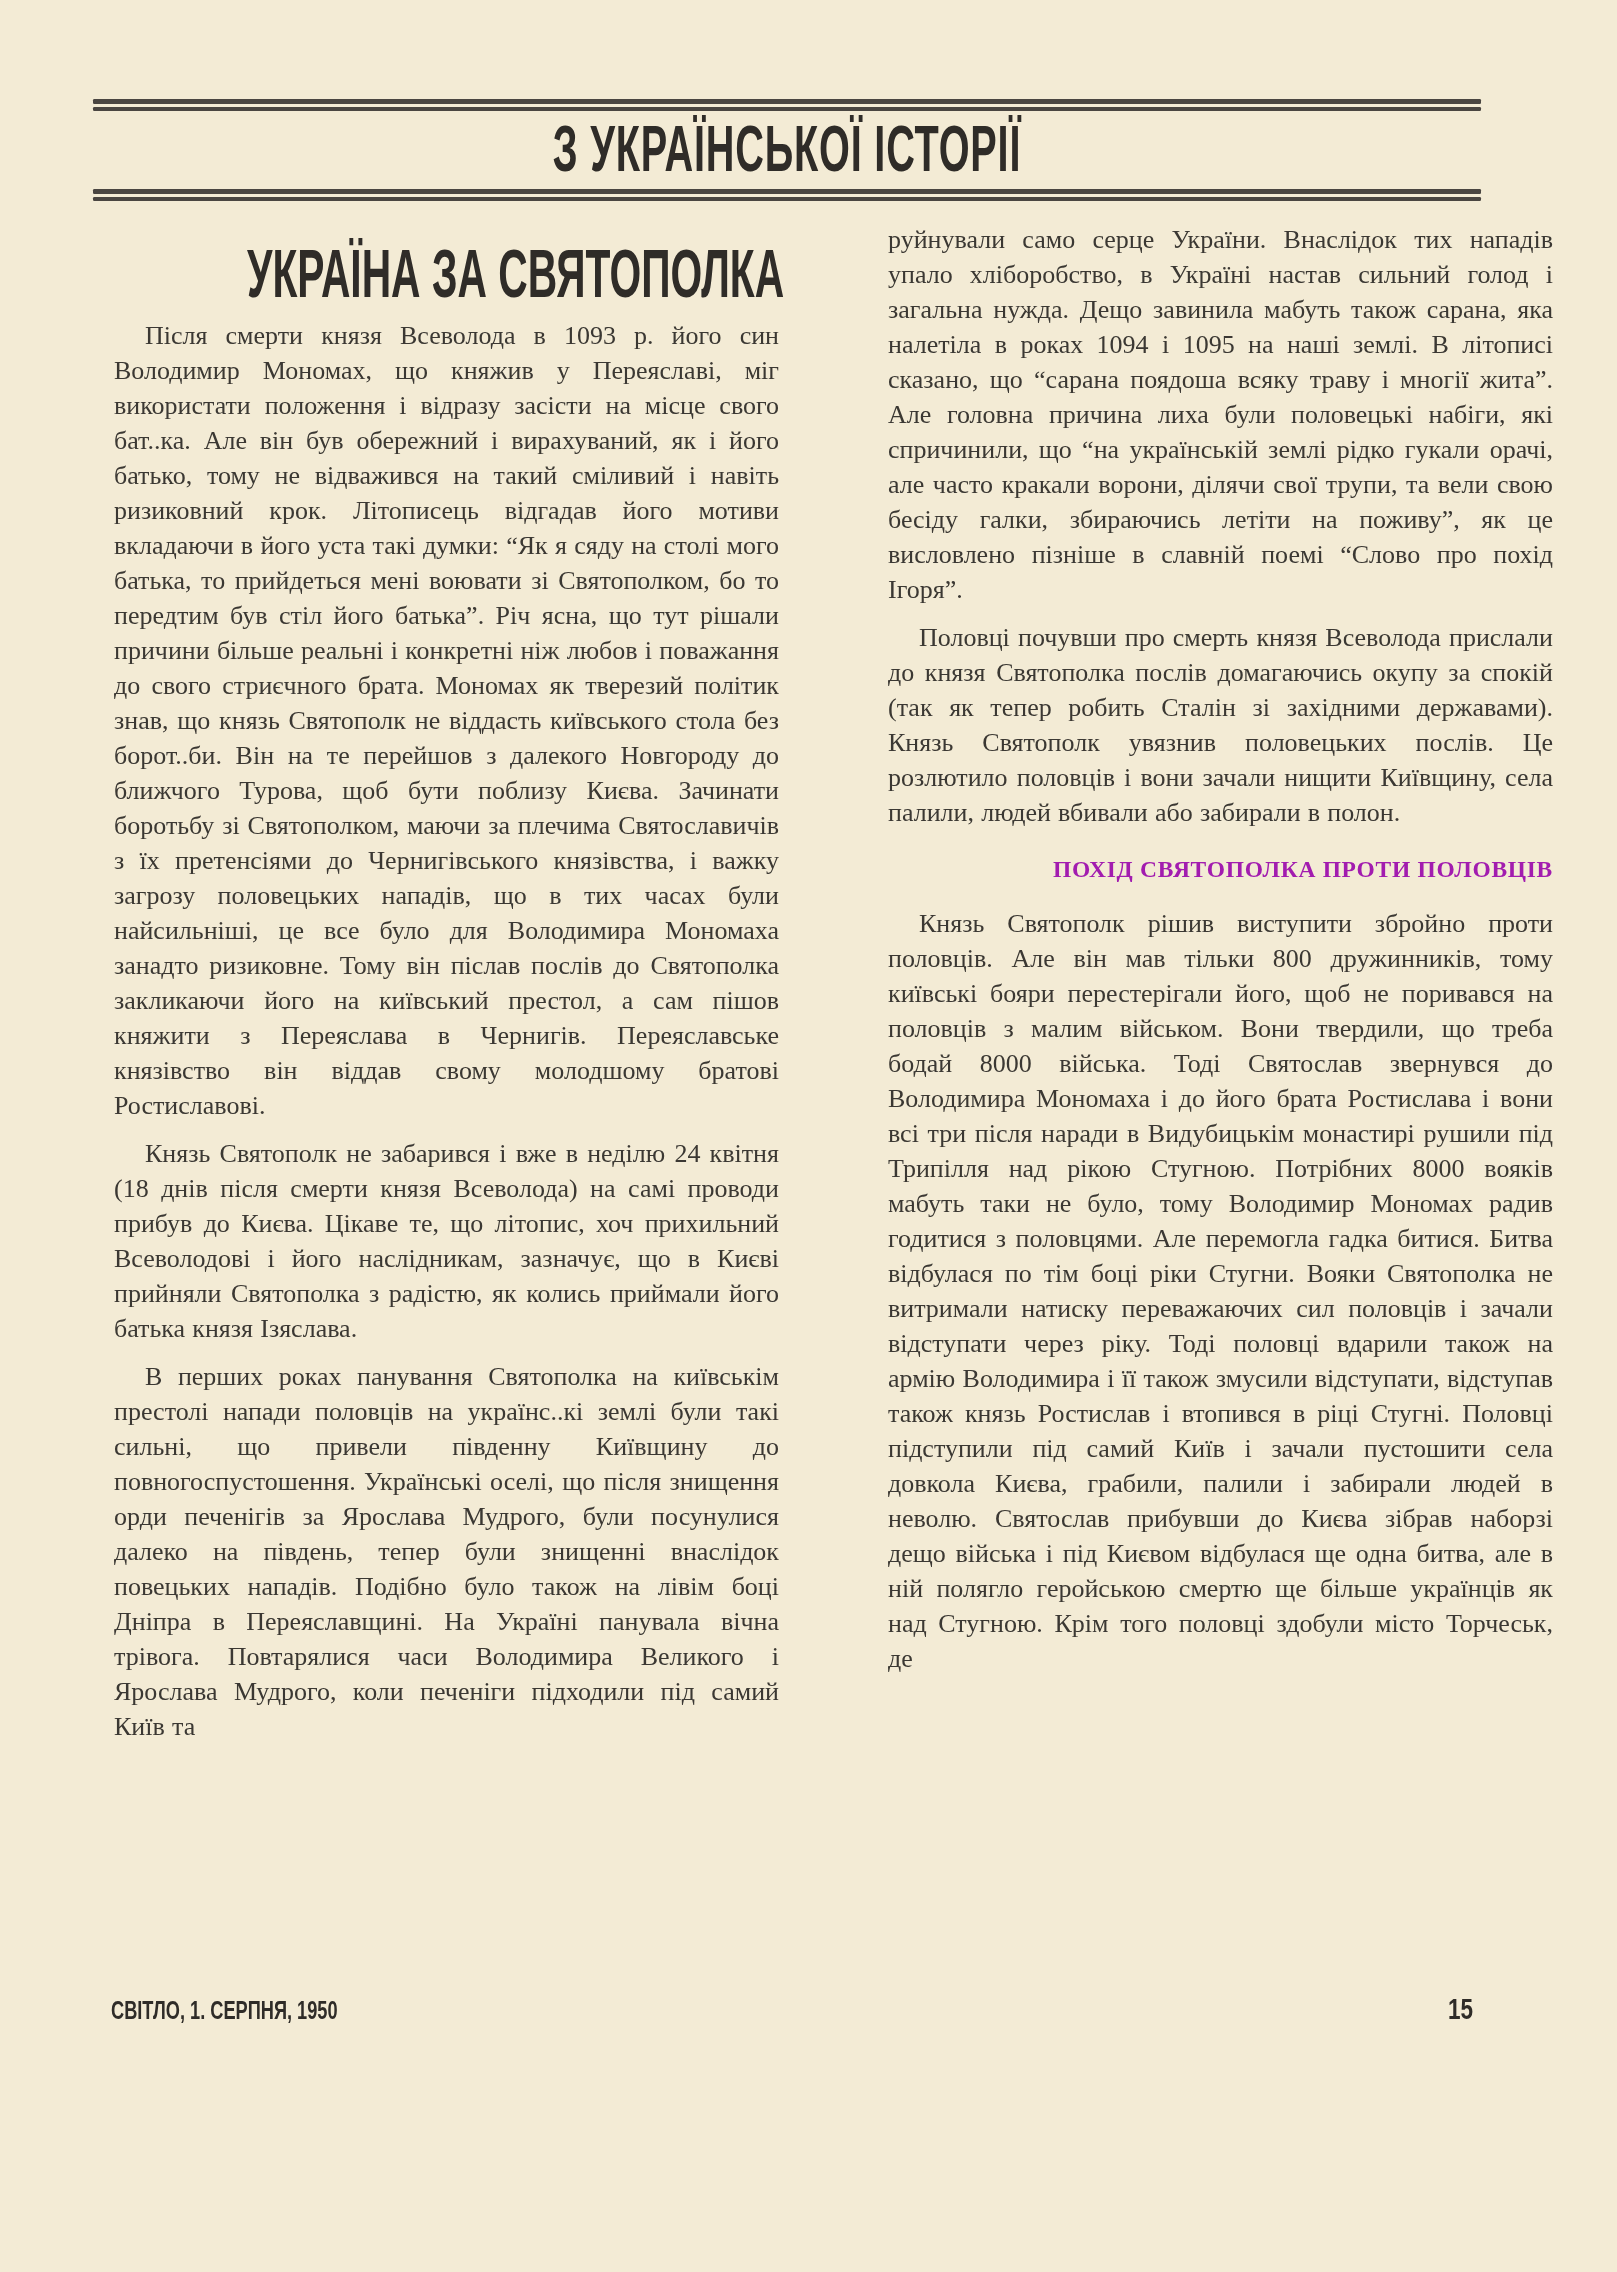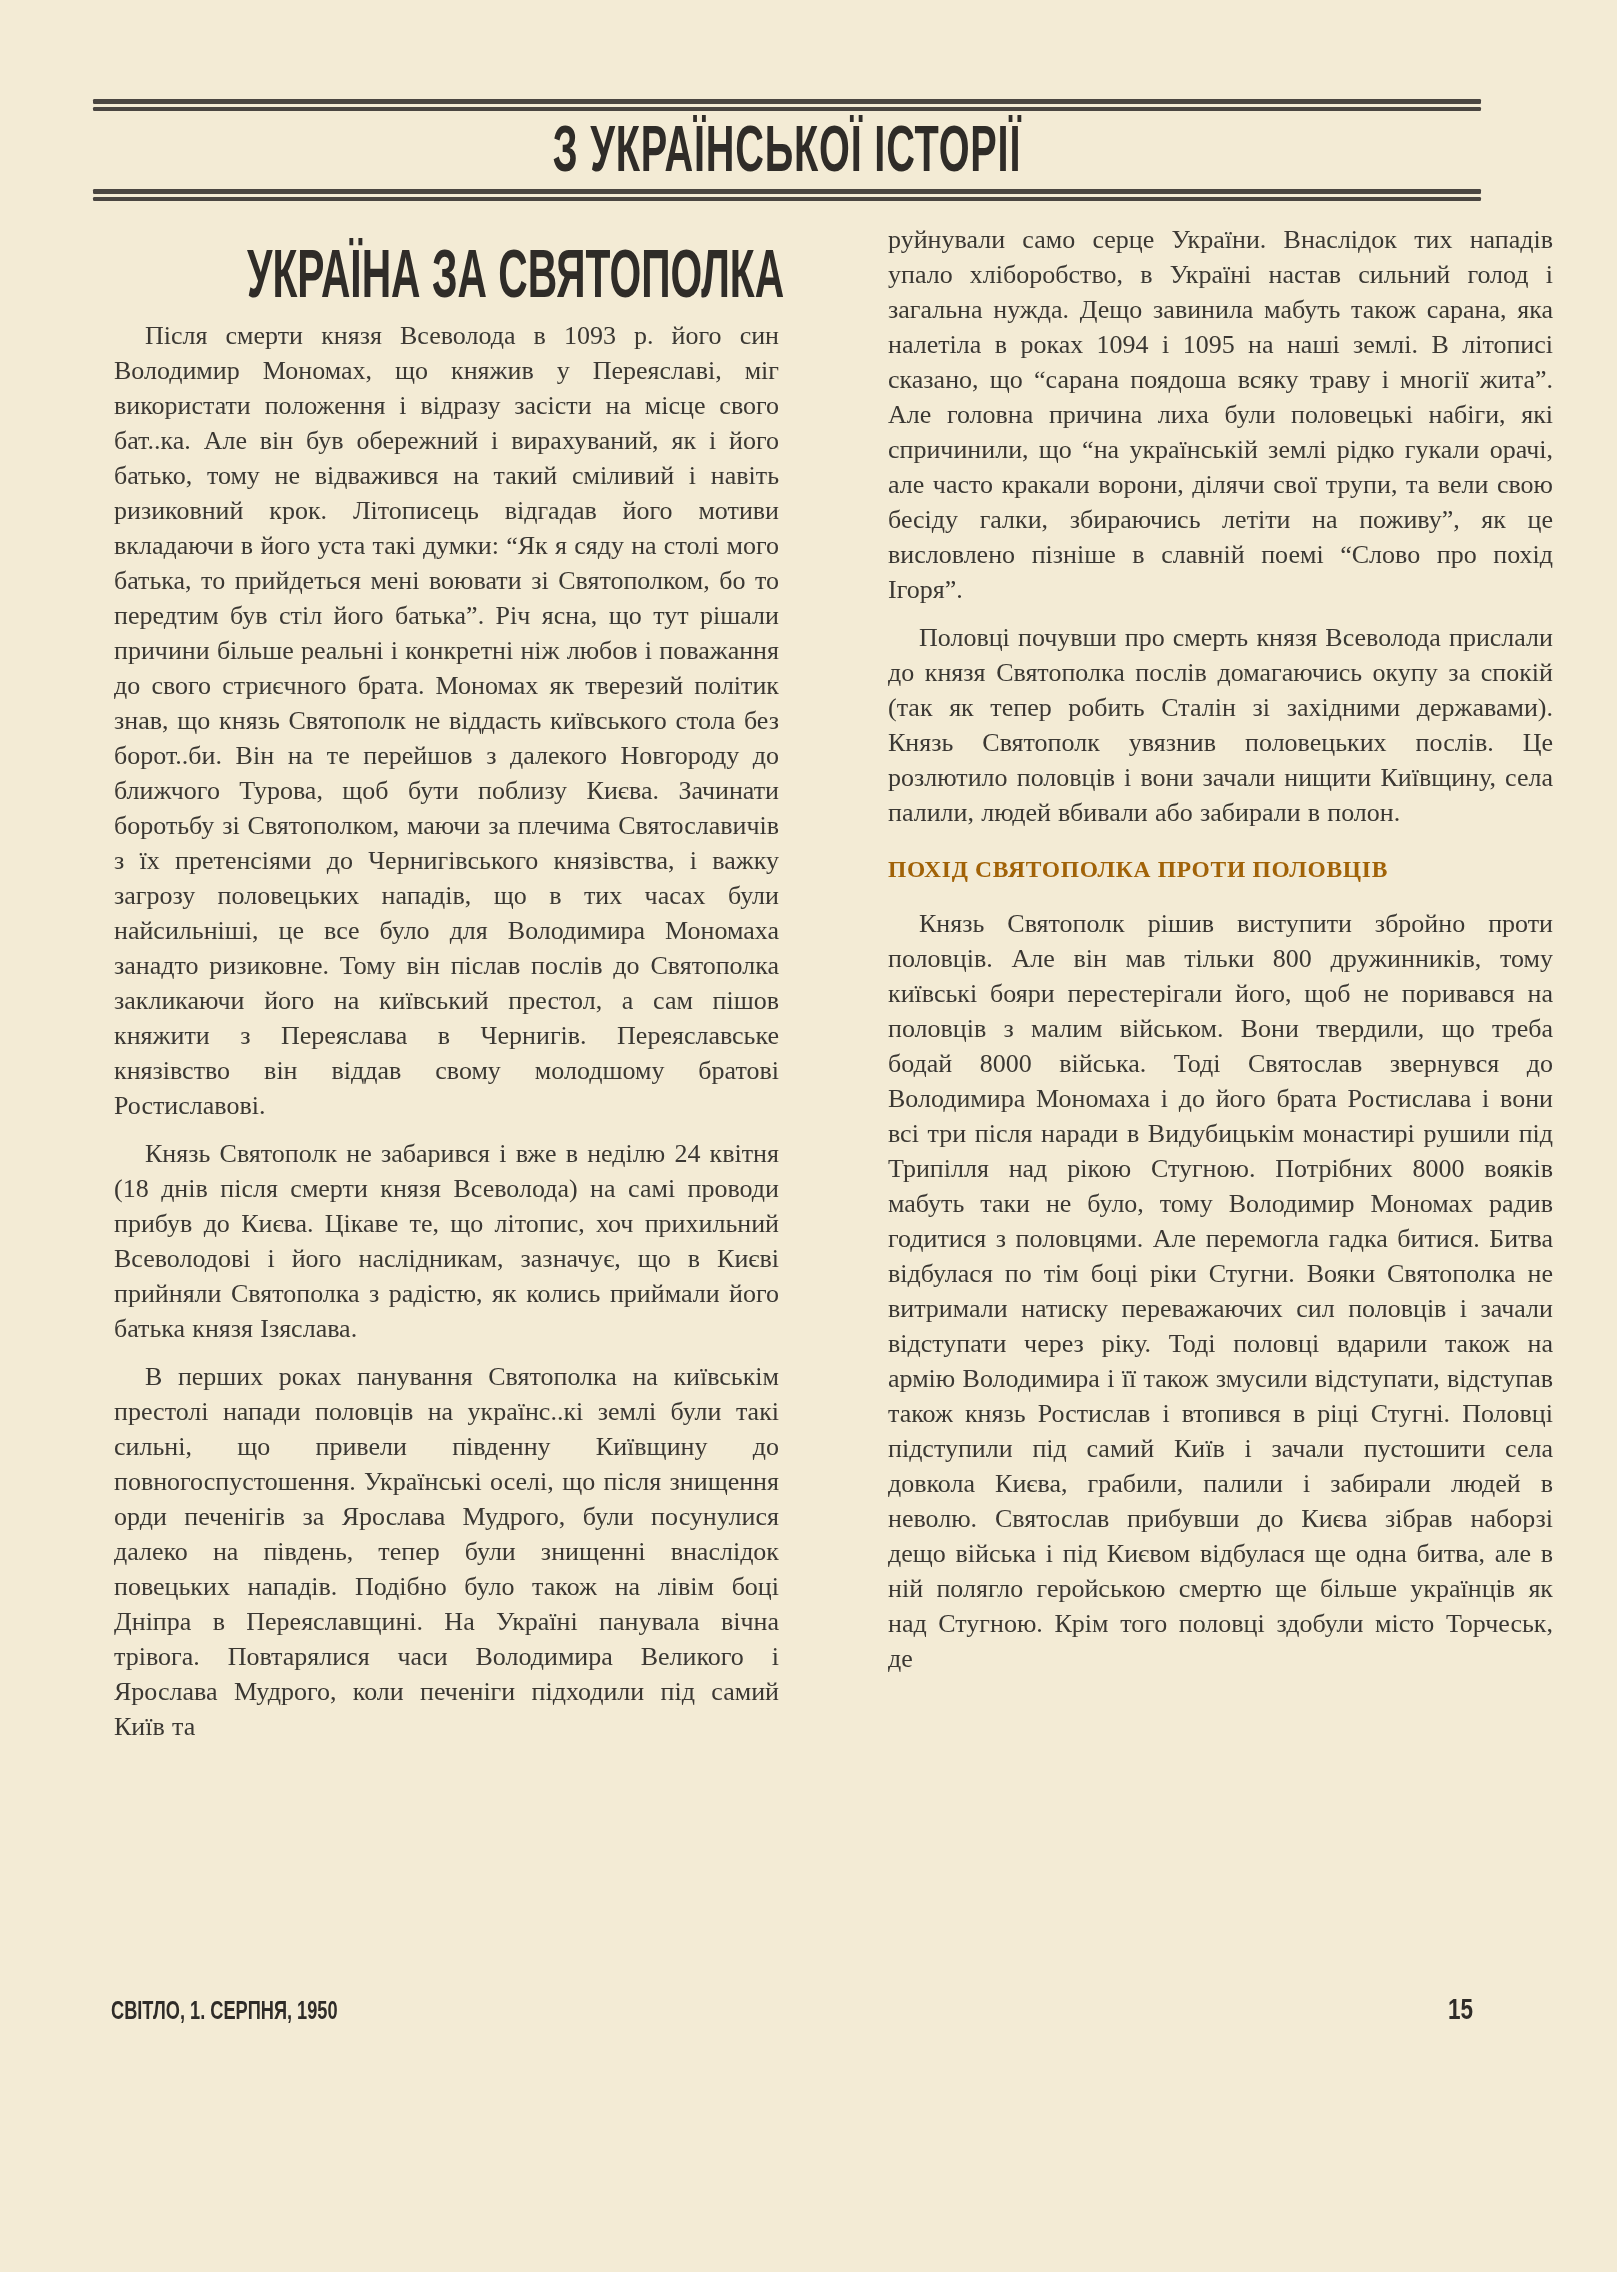--- a/index.html
+++ b/index.html
@@ -41,21 +41,21 @@
   .para {
     font-size: 26px; line-height: 35px; text-align: justify;
     text-indent: 31px; margin: 0 0 13px 0;
     hyphens: manual; word-spacing: 0.7px;
   }
   .para.cont { text-indent: 0; }
 
   .subhead {
     font-family: "Liberation Serif", "DejaVu Serif", serif;
     font-weight: bold; font-size: 23.5px; line-height: 39px; letter-spacing: 0.7px;
-    text-align: left; margin: 19.6px 0 17px 0; color: #a16207;
+    text-align: right; margin: 19.6px 0 17px 0; color: #a21caf;
   }
 
   
   .footer-left {
     position: absolute; left: 111px; top: 1995px;
     font-family: "Liberation Sans", "DejaVu Sans", sans-serif;
     font-weight: bold; font-size: 26px; color: #2f2c28;
     transform: scaleX(0.7); transform-origin: left center; white-space: nowrap;
   }
   .footer-right {

